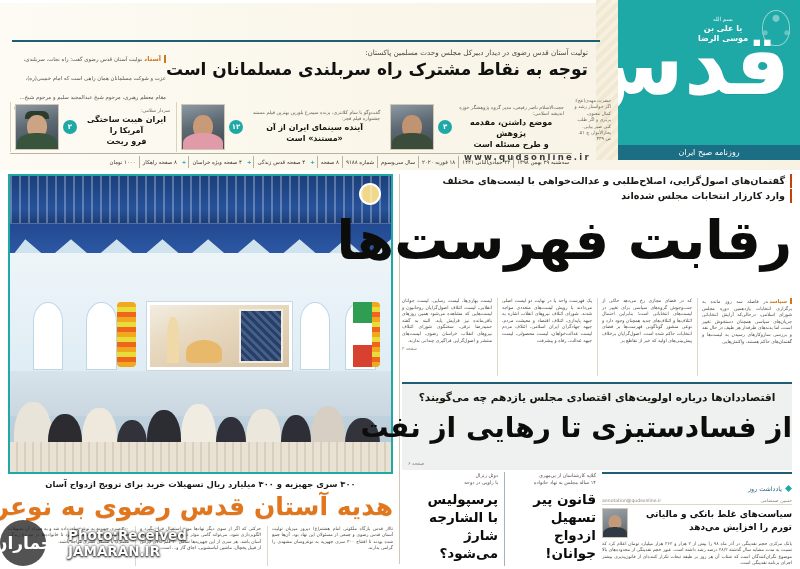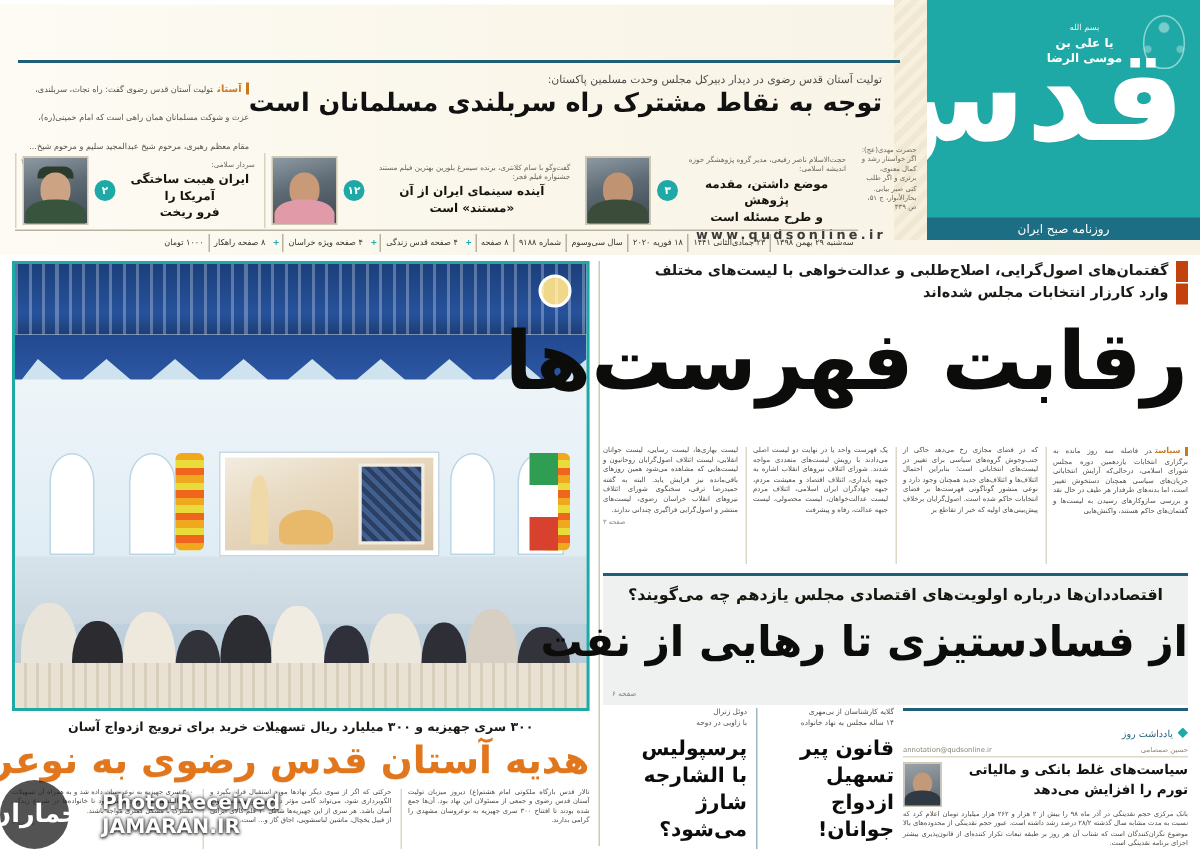--- a/index.html
+++ b/index.html
@@ -252,21 +252,21 @@
     background:repeating-linear-gradient(90deg,#e9e2d4 0 6px,#d8cfbd 6px 8px);
   }
 
   
   .kicker-block{
     position:absolute; top:4px; right:8px; width:390px;
     direction:rtl; text-align:right;
   }
   .kicker-line{
     font-size:9.6px; line-height:14px; color:#1a1a16; font-weight:600;
-    border-right:8px solid #c2410c; padding-right:5px; margin-bottom:1px;
+    border-right:2px solid #c2410c; padding-right:5px; margin-bottom:1px;
   }
   .big-headline{
     position:absolute; top:40px; right:8px; width:390px;
     direction:rtl; text-align:center;
     font-size:54px; font-weight:700; color:#0c0c0a; line-height:62px;
     letter-spacing:-1px; white-space:nowrap;
   }
 
   
   .cols{

